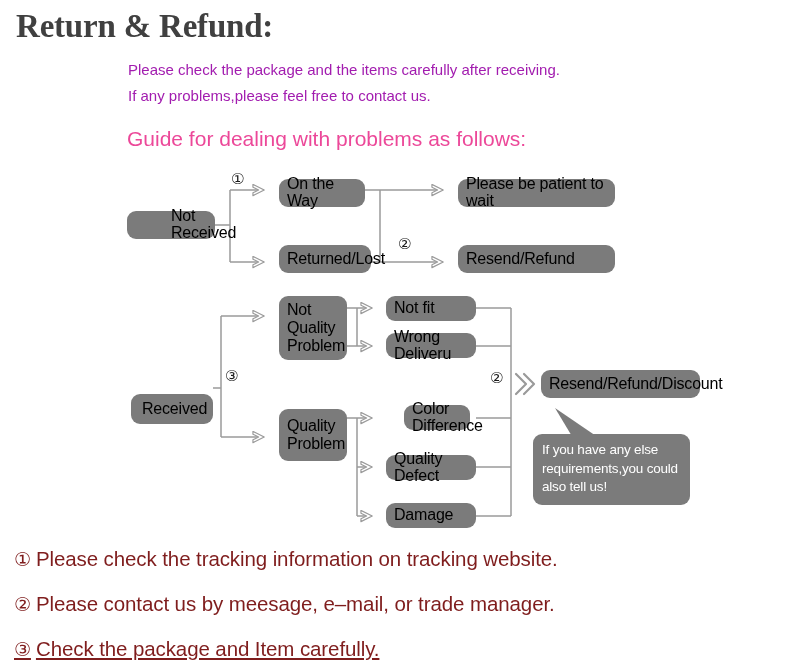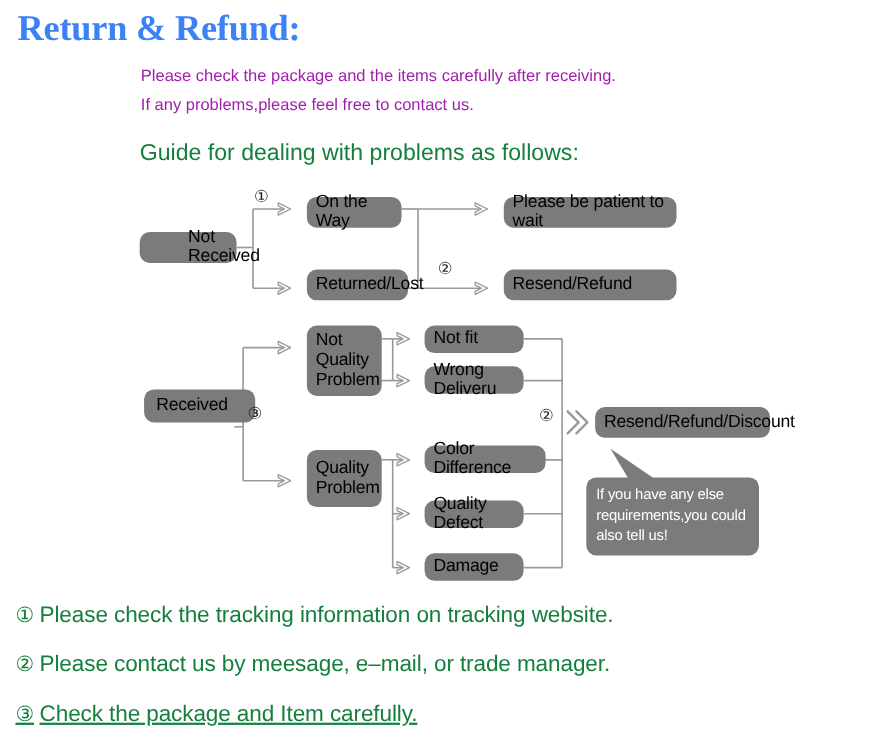--- a/index.html
+++ b/index.html
@@ -19,38 +19,38 @@
 
   
   #page-title {
     position: absolute;
     left: 16px;
     top: 8px;
     font-family: "Liberation Serif", serif;
     font-weight: bold;
     font-size: 33px;
     letter-spacing: -0.2px;
-    color: #3b82f6;
+    color: #404040;
     white-space: nowrap;
   }
   .intro-line {
     position: absolute;
     left: 128px;
     font-size: 15px;
     color: #a21caf;
     white-space: nowrap;
   }
   #intro-line-1 { top: 61px; }
   #intro-line-2 { top: 87px; }
   #guide-heading {
     position: absolute;
     left: 127px;
     top: 127px;
     font-size: 21px;
-    color: #15803d;
+    color: #ec4899;
     white-space: nowrap;
   }
 
   
   #flowchart {
     position: absolute;
     left: 0;
     top: 0;
     width: 796px;
     height: 670px;
@@ -78,27 +78,27 @@
     line-height: 1.12;
   }
 
   
   #node-not-received     { left:127px; top:211px; width: 88px; height: 28px; padding-left: 44px; }
   #node-on-the-way       { left:279px; top:179px; width: 86px; height: 28px; }
   #node-returned-lost    { left:279px; top:245px; width: 92px; height: 28px; }
   #node-be-patient       { left:458px; top:179px; width:157px; height: 28px; }
   #node-resend-refund    { left:458px; top:245px; width:157px; height: 28px; }
 
-  #node-received         { left:131px; top:354px; width: 101px; height: 30px; padding-left: 11px; }
+  #node-received         { left:131px; top:394px; width: 82px; height: 30px; padding-left: 11px; }
   #node-not-quality      { left:279px; top:296px; width: 68px; height: 64px; }
   #node-quality          { left:279px; top:409px; width: 68px; height: 52px; }
 
   #node-not-fit          { left:386px; top:296px; width: 90px; height: 25px; }
   #node-wrong-delivery   { left:386px; top:333px; width: 90px; height: 25px; }
-  #node-color-difference { left:386px; top:405px; width: 110px; height: 25px; }
+  #node-color-difference { left:404px; top:405px; width: 66px; height: 25px; }
   #node-quality-defect   { left:386px; top:455px; width: 90px; height: 25px; }
   #node-damage           { left:386px; top:503px; width: 90px; height: 25px; }
 
   #node-resend-refund-discount { left:541px; top:370px; width:159px; height: 28px; }
 
   
   #callout {
     position: absolute;
     left: 533px;
     top: 434px;
@@ -132,21 +132,21 @@
   }
   #marker-1 { left:231px; top:172px; }
   #marker-2 { left:398px; top:237px; }
   #marker-3 { left:225px; top:369px; }
   #marker-4 { left:490px; top:371px; }
 
   
   .note {
     position: absolute;
     left: 14px;
-    color: #15803d;
+    color: #7f1d1d;
     font-size: 20.5px;
     white-space: nowrap;
     letter-spacing: -0.1px;
   }
   .note .num {
     font-family: "DejaVu Sans", sans-serif;
     font-size: 19px;
     margin-right: 5px;
   }
   #note-1 { top: 547px; }

